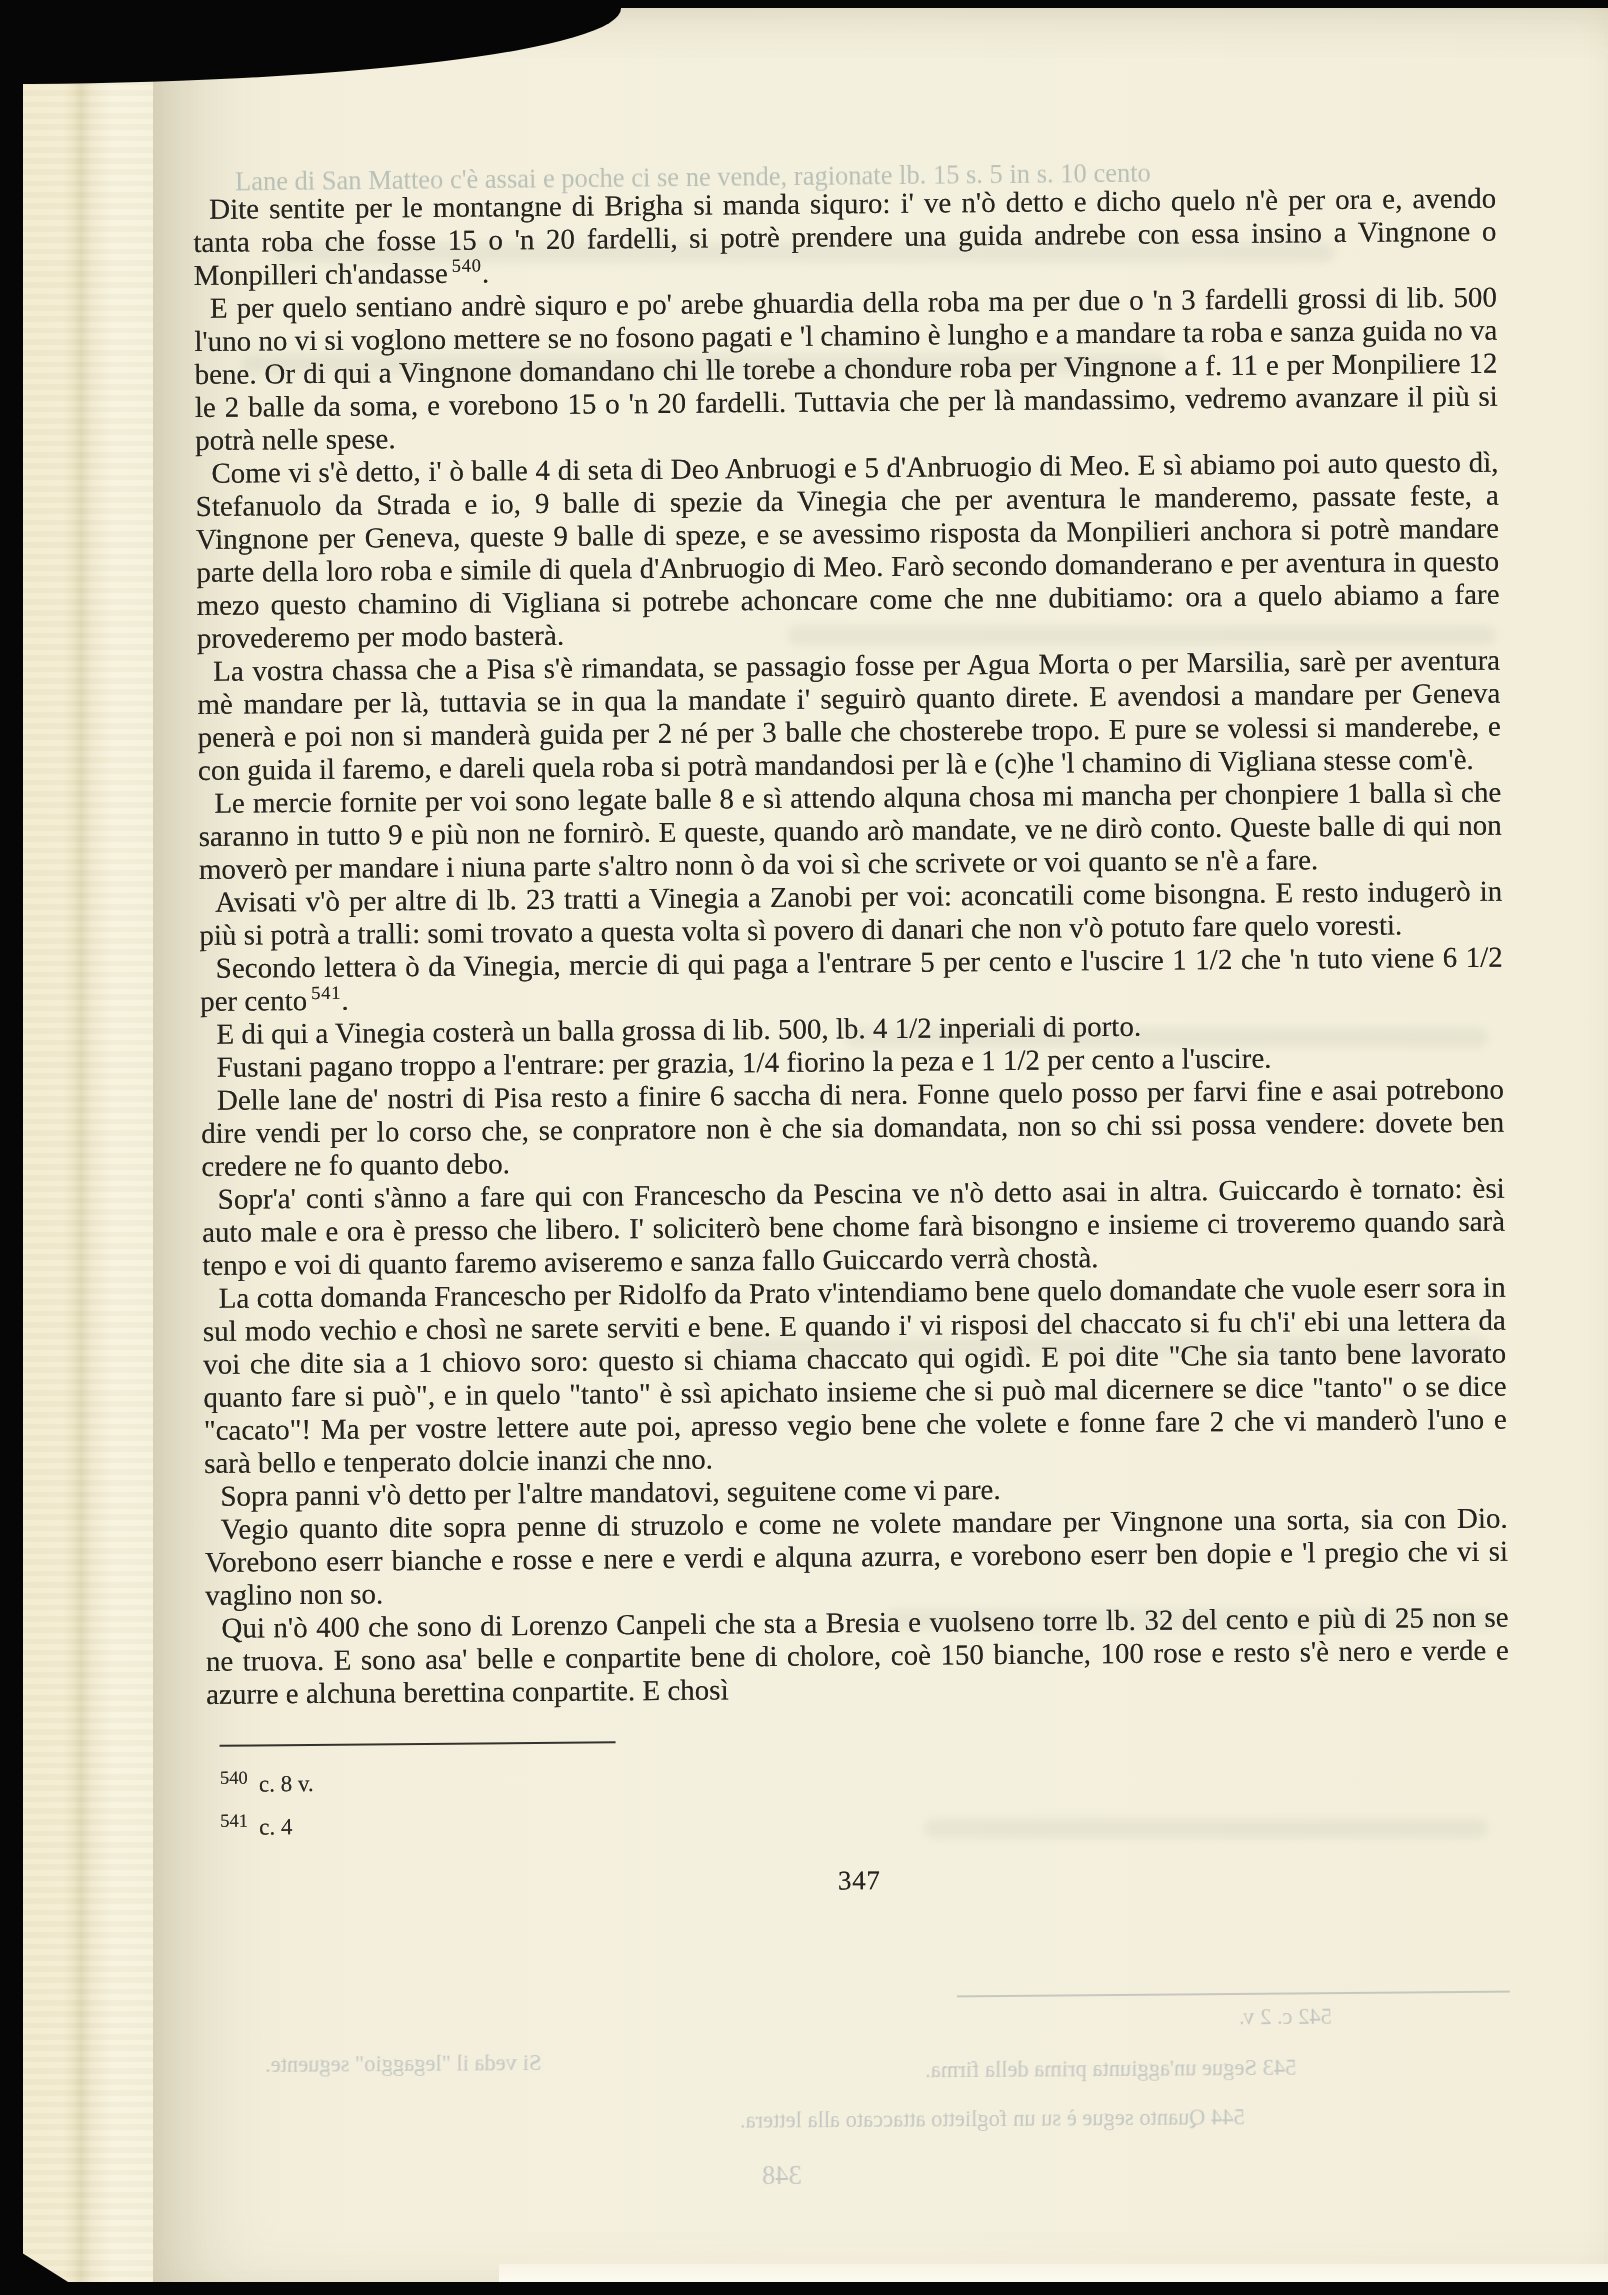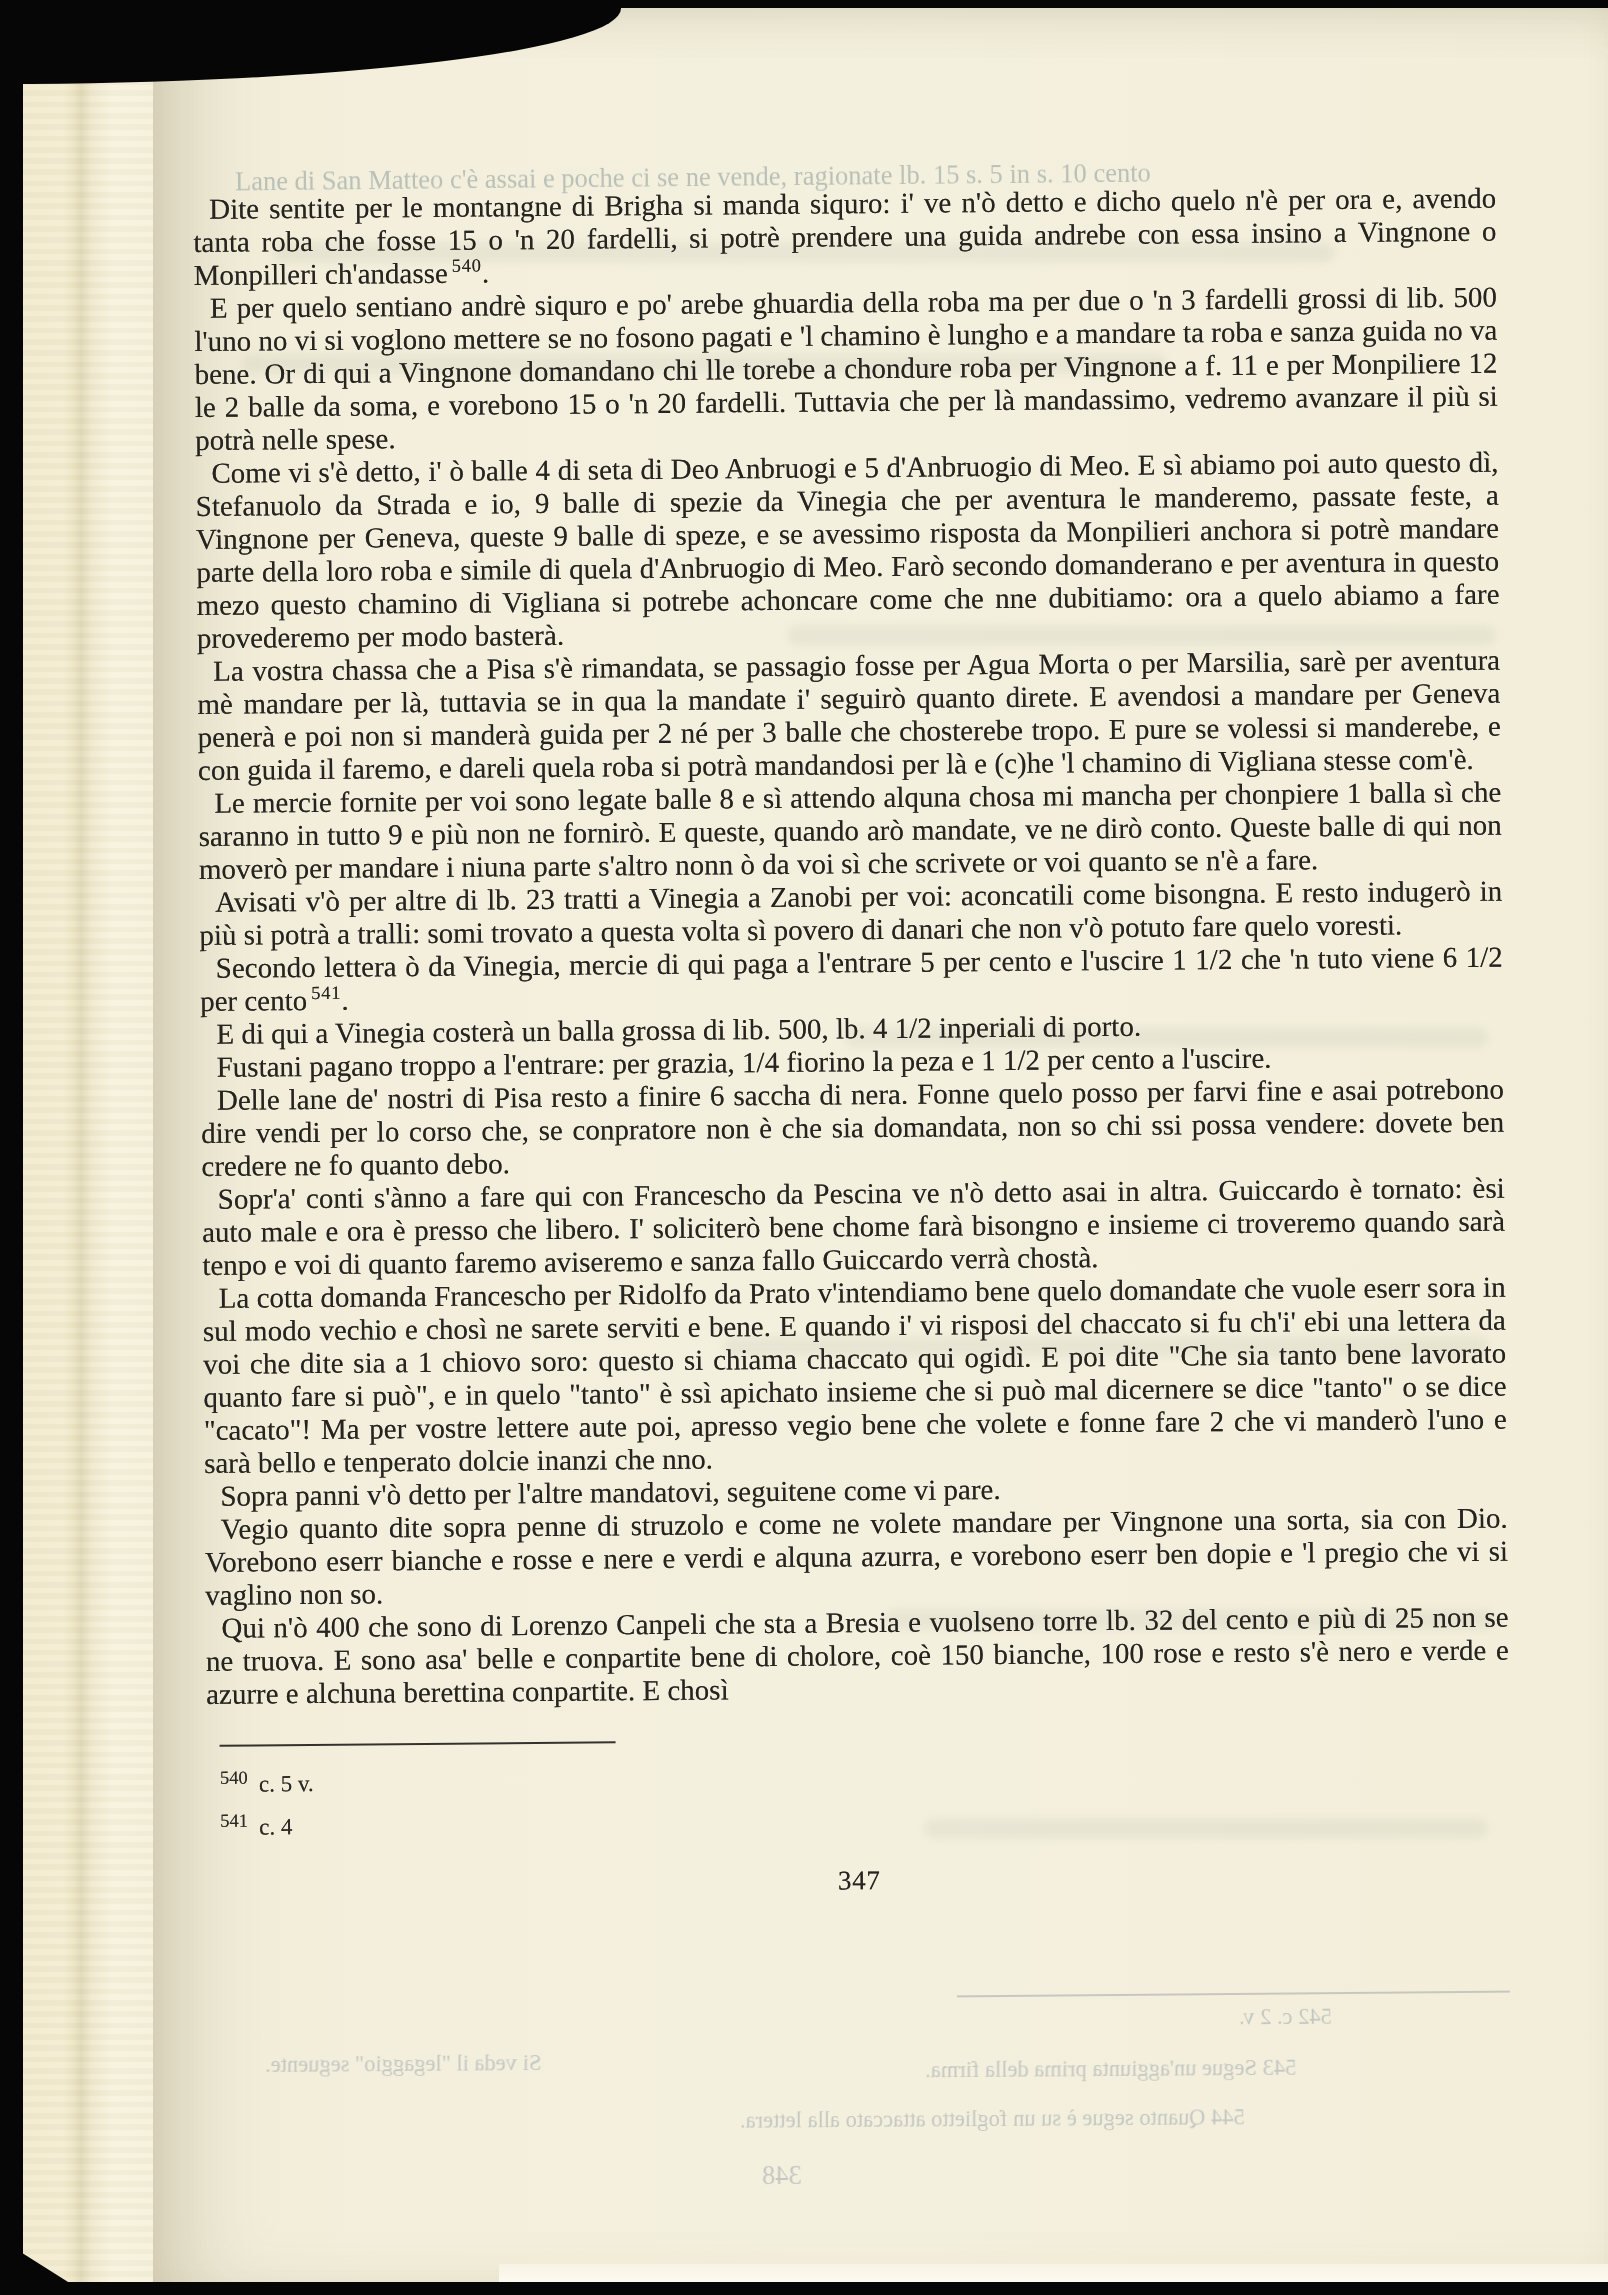--- a/index.html
+++ b/index.html
@@ -139,21 +139,21 @@
         <p><span>Fustani pagano troppo a l'entrare: per grazia, 1/4 fiorino la peza e 1 1/2 per cento a l'uscire.</span></p>
         <p><span>Delle lane de' nostri di Pisa resto a finire 6 saccha di nera. Fonne quelo posso per farvi fine e asai potrebono dire vendi per lo corso che, se conpratore non è che sia domandata, non so chi ssi possa vendere: dovete ben credere ne fo quanto debo.</span></p>
         <p><span>Sopr'a' conti s'ànno a fare qui con Francescho da Pescina ve n'ò detto asai in altra. Guiccardo è tornato: èsi auto male e ora è presso che libero. I' soliciterò bene chome farà bisongno e insieme ci troveremo quando sarà tenpo e voi di quanto faremo aviseremo e sanza fallo Guiccardo verrà chostà.</span></p>
         <p><span>La cotta domanda Francescho per Ridolfo da Prato v'intendiamo bene quelo domandate che vuole eserr sora in sul modo vechio e chosì ne sarete serviti e bene. E quando i' vi risposi del chaccato si fu ch'i' ebi una lettera da voi che dite sia a 1 chiovo soro: questo si chiama chaccato qui ogidì. E poi dite "Che sia tanto bene lavorato quanto fare si può", e in quelo "tanto" è ssì apichato insieme che si può mal dicernere se dice "tanto" o se dice "cacato"! Ma per vostre lettere aute poi, apresso vegio bene che volete e fonne fare 2 che vi manderò l'uno e sarà bello e tenperato dolcie inanzi che nno.</span></p>
         <p><span>Sopra panni v'ò detto per l'altre mandatovi, seguitene come vi pare.</span></p>
         <p><span>Vegio quanto dite sopra penne di struzolo e come ne volete mandare per Vingnone una sorta, sia con Dio. Vorebono eserr bianche e rosse e nere e verdi e alquna azurra, e vorebono eserr ben dopie e 'l pregio che vi si vaglino non so.</span></p>
         <p><span>Qui n'ò 400 che sono di Lorenzo Canpeli che sta a Bresia e vuolseno torre lb. 32 del cento e più di 25 non se ne truova. E sono asa' belle e conpartite bene di cholore, coè 150 bianche, 100 rose e resto s'è nero e verde e azurre e alchuna berettina conpartite. E chosì</span></p>
       </div>
     <div class="footnote-rule"></div>
     <div class="footnotes" id="footnotes">
-        <div class="footnote"><sup>540</sup><span>c. 5 v.</span></div>
+        <div class="footnote"><sup>540</sup><span>c. 8 v.</span></div>
         <div class="footnote"><sup>541</sup><span>c. 4</span></div>
       </div>
     <div class="page-number">347</div>
   </div>
 
   <div class="border-top"></div>
   <div class="corner-curve"></div>
   <div class="border-left"></div>
   <div class="corner-wedge"></div>
   <div class="border-bottom"></div>

